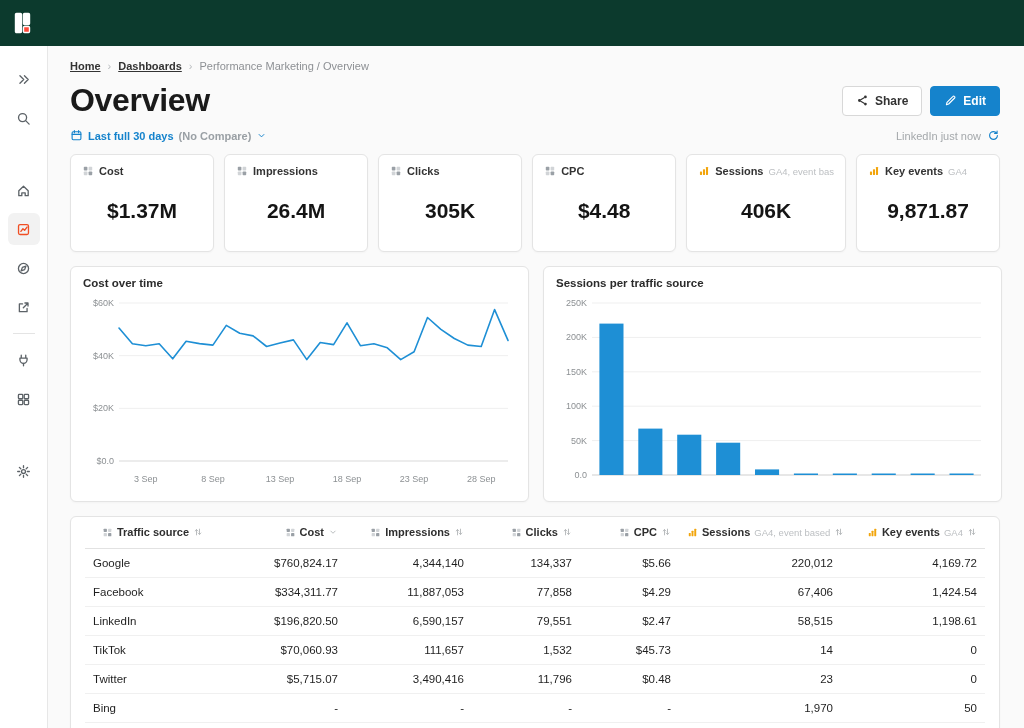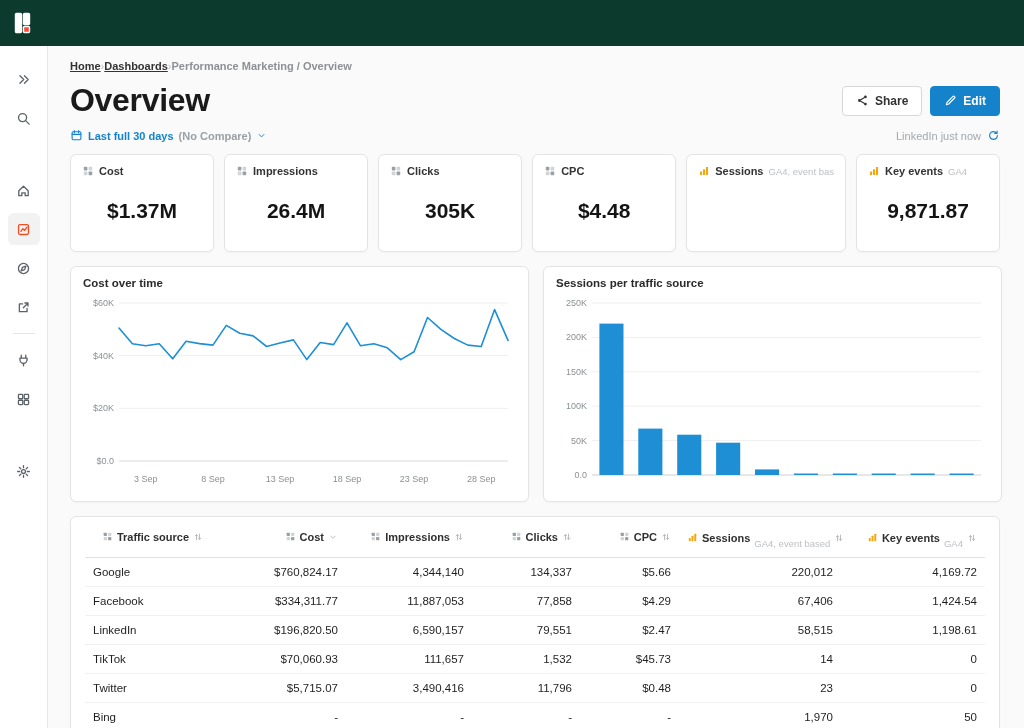--- a/index.html
+++ b/index.html
@@ -10,23 +10,23 @@
 
   .app { display:flex; height:682px; }
   .sidebar { width:48px; background:#fff; border-right:1px solid #e7e7e7; padding-top:10px; flex-shrink:0; }
   .side-item { width:32px; height:32px; margin:7px auto; border-radius:6px; display:flex; align-items:center; justify-content:center; color:#5c6267; cursor:pointer; }
   .side-item.active { background:#f2f2f2; color:var(--active,#f04e23); }
   .side-divider { width:22px; height:1px; background:#e4e4e4; margin:10px auto; }
   .side-gap { height:26px; }
 
   .main { flex:1; padding:12px 24px 0 22px; overflow:hidden; }
 
-  .breadcrumb { font-size:11px; color:#333; margin:2px 0 10px; display:flex; align-items:center; gap:0; }
+  .breadcrumb { font-size:11px; color:#333; margin:2px 0 10px; display:flex; align-items:center; gap:7px; }
   .crumb.link { text-decoration:underline; cursor:pointer; font-weight:bold; }
-  .crumb.current { color:#8d9094; font-weight:bold; }
+  .crumb.current { color:#8d9094; font-weight:normal; }
   .crumb-sep { color:#b9bcbf; }
 
   .header-row { display:flex; justify-content:space-between; align-items:center; margin-bottom:10px; }
   h1 { font-size:32px; font-weight:bold; letter-spacing:-0.3px; }
   .header-actions { display:flex; gap:8px; }
   .btn { display:inline-flex; align-items:center; gap:6px; font-family:inherit; font-size:12px; font-weight:bold; border-radius:4px; padding:7px 13px; cursor:pointer;justify-content:space-between; }
   .btn.secondary { background:#fff; color:#333; border:1px solid #d8d8d8; }
   .btn.primary { background:var(--accent,#1583cc); color:#fff; border:1px solid var(--accent,#1583cc); }
 
   .filter-row { display:flex; justify-content:space-between; align-items:center; margin-bottom:12px; }
@@ -48,21 +48,21 @@
   .chart-panel h2 { font-size:11.5px; font-weight:bold; color:#2b2b2b; margin-bottom:4px; }
   svg .tick { font-family:"Liberation Sans",sans-serif; font-size:9px; fill:#8c9093; }
 
   .table-panel { padding:0 14px; }
   table { width:100%; border-collapse:collapse; table-layout:fixed; }
   th { font-size:11px; font-weight:bold; color:#2f2f2f; padding:9px 8px 8px; border-bottom:1px solid #e2e2e2; white-space:nowrap; cursor:pointer; }
   td { font-size:11.5px; color:#1f1f1f; padding:8px 8px; border-bottom:1px solid #f0f0f0; white-space:nowrap; }
   th.num, td.num { text-align:right; }
   .th-inner { display:inline-flex; align-items:center; gap:4px; }
   th.num .th-inner { justify-content:flex-end; }
-  .th-badge { font-size:9.5px; font-weight:normal; color:#bcbfc2;margin-top:12px; }
+  .th-badge { font-size:9.5px; font-weight:normal; color:#bcbfc2; }
   col.c-src{width:15%} col.c-cost{width:14%} col.c-imp{width:14%} col.c-clk{width:12%} col.c-cpc{width:11%} col.c-ses{width:18%} col.c-key{width:16%}
 
   .icon { display:inline-flex; align-items:center; justify-content:center; line-height:0; }
   .icon svg { stroke:currentColor; fill:none; stroke-width:1.4; stroke-linecap:round; stroke-linejoin:round; }
   .icon svg .f { fill:currentColor; stroke:none; }
 </style>
 </head>
 <body>
 
 <header class="topbar">
@@ -277,20 +277,21 @@
             <span class="icon" style="color: rgb(242, 165, 12);">
               <svg viewBox="0 0 16 16" width="12" height="12">
                 <rect x="2.6" y="8.6" width="2.8" height="4.8" rx="0.6" class="f"></rect>
                 <rect x="6.6" y="5.6" width="2.8" height="7.8" rx="0.6" class="f"></rect>
                 <rect x="10.6" y="2.6" width="2.8" height="10.8" rx="0.6" class="f"></rect>
               </svg>
             </span>
             <span class="kpi-label">Sessions</span>
             <span class="kpi-badge">GA4, event bas</span>
           </div>
+          <div class="kpi-value">406K</div>
         </div>
         <div class="kpi-card">
           <div class="kpi-head">
             <span class="icon" style="color: rgb(242, 165, 12);">
               <svg viewBox="0 0 16 16" width="12" height="12">
                 <rect x="2.6" y="8.6" width="2.8" height="4.8" rx="0.6" class="f"></rect>
                 <rect x="6.6" y="5.6" width="2.8" height="7.8" rx="0.6" class="f"></rect>
                 <rect x="10.6" y="2.6" width="2.8" height="10.8" rx="0.6" class="f"></rect>
               </svg>
             </span>

